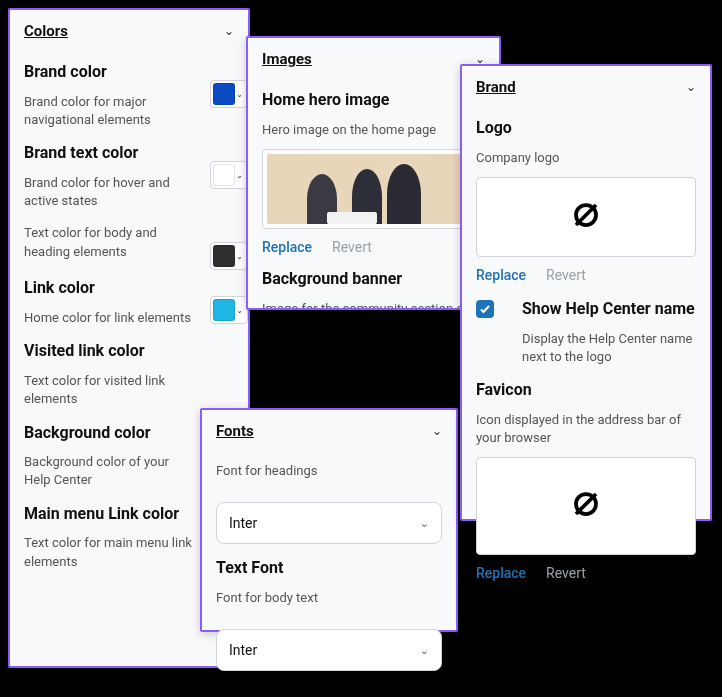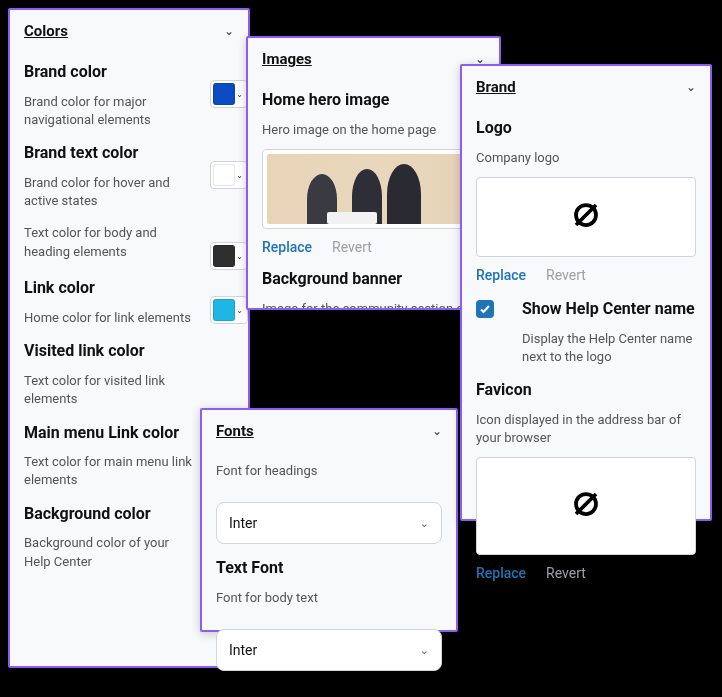--- a/index.html
+++ b/index.html
@@ -84,28 +84,28 @@
         </div>
       </div>
       <div class="row">
         <div class="txt">
           <div class="title">Visited link color</div>
           <div class="desc">Text color for visited link elements</div>
         </div>
       </div>
       <div class="row">
         <div class="txt">
+          <div class="title">Background color</div>
+          <div class="desc">Background color of your Help Center</div>
+        </div>
+      </div>
+      <div class="row">
+        <div class="txt">
           <div class="title">Main menu Link color</div>
           <div class="desc">Text color for main menu link elements</div>
-        </div>
-      </div>
-      <div class="row">
-        <div class="txt">
-          <div class="title">Background color</div>
-          <div class="desc">Background color of your Help Center</div>
         </div>
       </div>
     </div>
   </div>
 
   <div class="panel" style="left:246px;top:36px;width:255px;height:274px;overflow:hidden">
     <div class="section-head">
       <h3>Images</h3>
       <span class="chev">⌄</span>
     </div>

